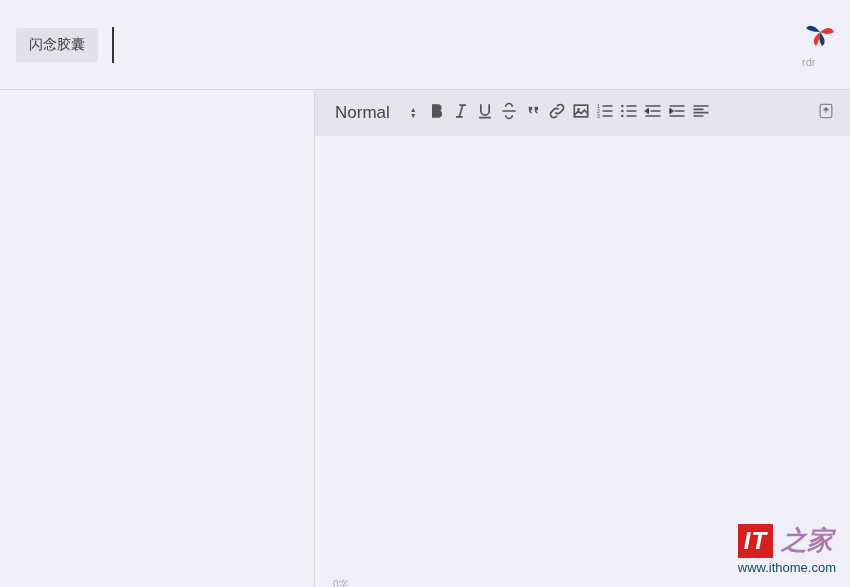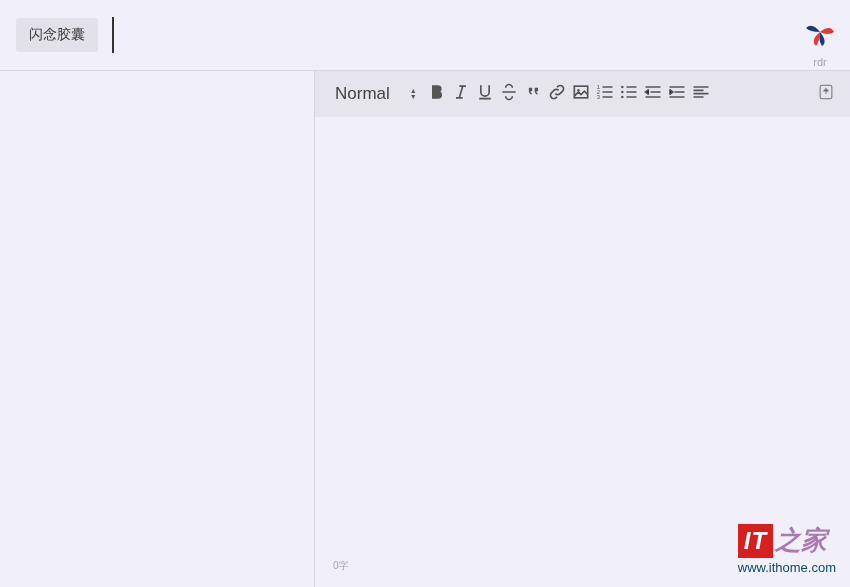--- a/index.html
+++ b/index.html
@@ -9,21 +9,21 @@
     }
     body {
       width: 850px;
       height: 587px;
       background: #f1eff9;
       font-family: -apple-system, BlinkMacSystemFont, "Segoe UI", Arial, sans-serif;
       overflow: hidden;
       position: relative;
     }
     .header {
-      height: 71px;
+      height: 90px;
       background: #f1eff9;
       border-bottom: 1px solid #d8d5e0;
       display: flex;
       align-items: center;
       padding: 0 16px;
       position: relative;
     }
     .capsule-btn {
       background: #e2e0e8;
       border: none;
@@ -47,21 +47,21 @@
       animation: blink 1s infinite;
     }
     @keyframes blink {
       0%, 49% { border-left-color: #333; }
       50%, 100% { border-left-color: transparent; }
     }
     .logo-wrap {
       position: absolute;
       right: 12px;
       top: 14px;
-      text-align: center;
+      text-align: left;
     }
     .pinwheel {
       width: 36px;
       height: 36px;
       position: relative;
       display: inline-block;
     }
     .username {
       font-size: 11px;
       color: #a8a5b0;
@@ -144,21 +144,21 @@
     }
     .watermark {
       position: absolute;
       right: 14px;
       bottom: 12px;
       text-align: right;
     }
     .it-logo {
       display: flex;
       align-items: center;
-      gap: 2px;
+      gap: 8px;
     }
     .it-box {
       background: #d62020;
       color: #fff;
       font-weight: 900;
       font-size: 24px;
       padding: 3px 6px;
       font-style: italic;
       letter-spacing: 1px;
     }

